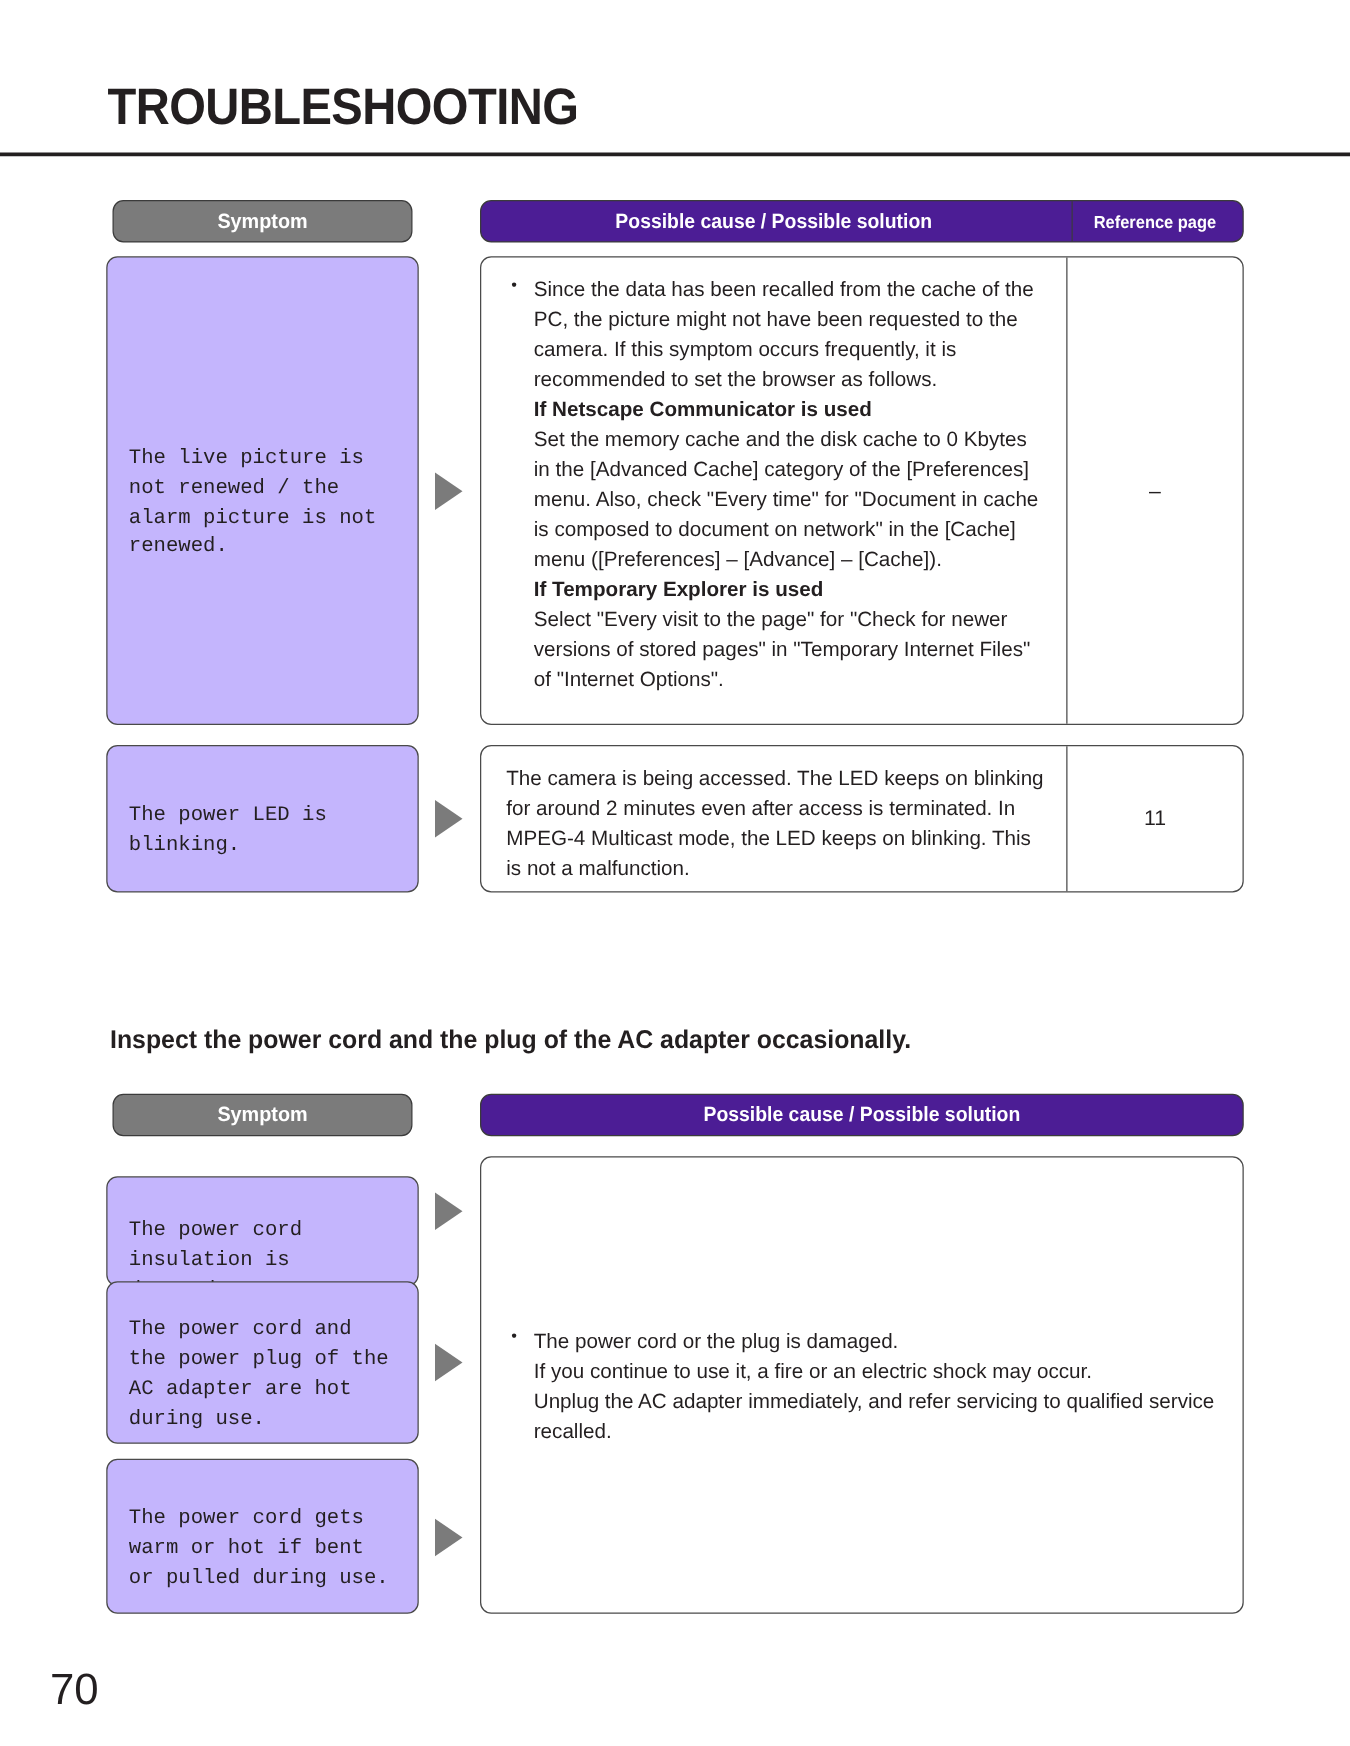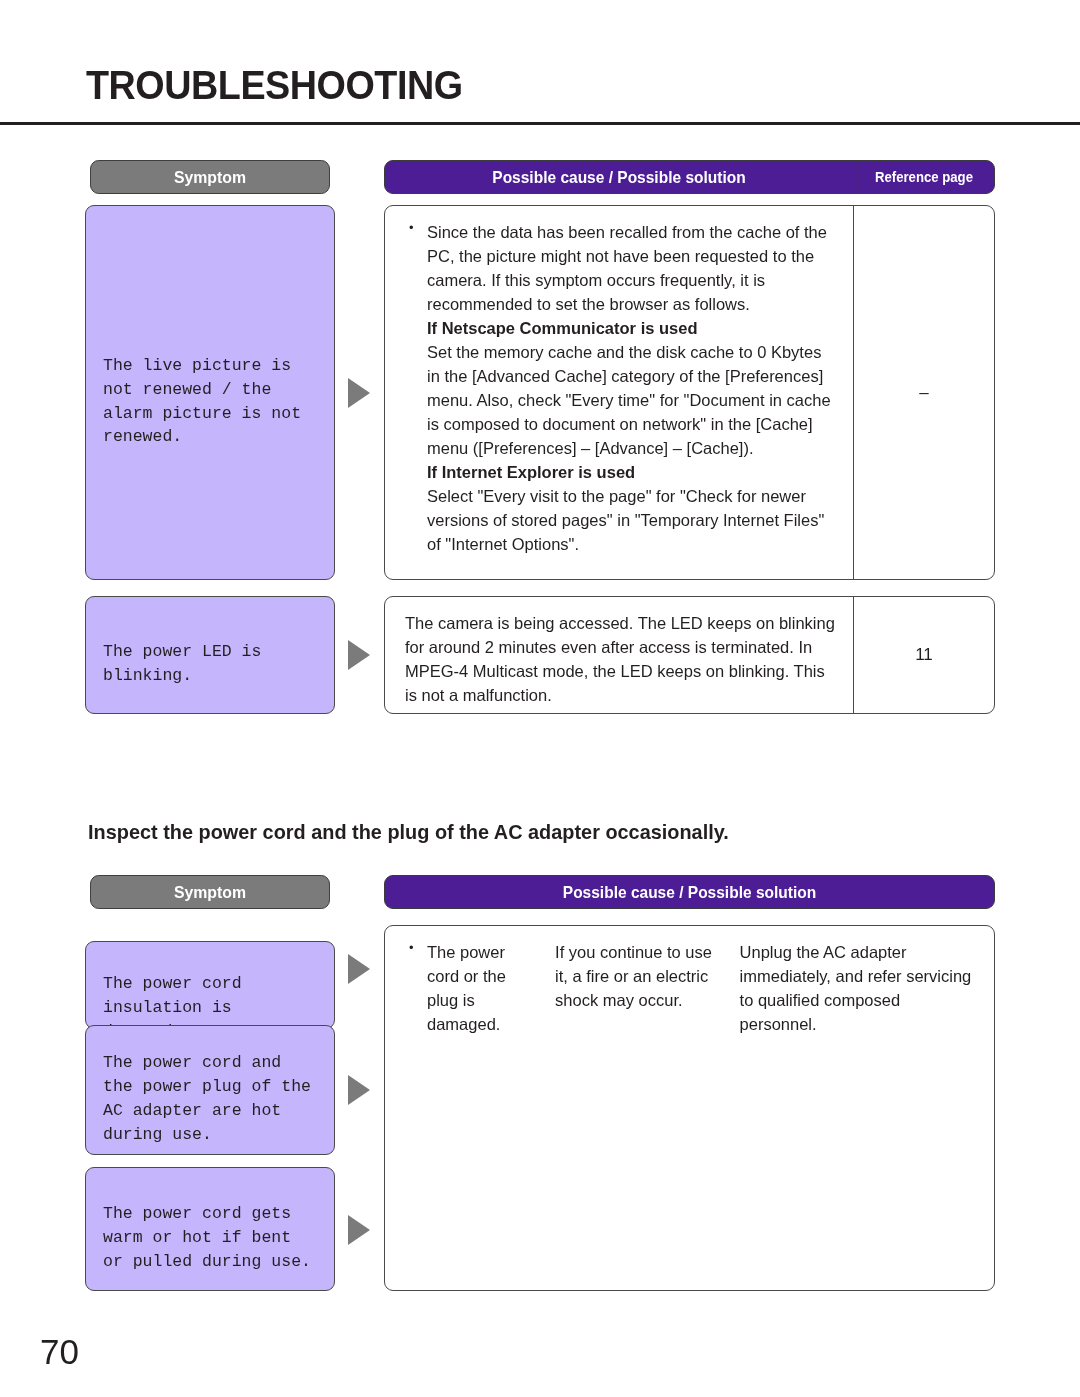--- a/index.html
+++ b/index.html
@@ -112,21 +112,21 @@
     align-items: stretch;
   }
   .content-body {
     flex: 1 1 auto;
     padding: 14px 18px 12px 20px;
     font-size: 16.5px;
     line-height: 1.455;
   }
   .content-body.v-center {
     display: flex;
-    flex-direction: row;
+    flex-direction: column;
     justify-content: center;
   }
   .ref-cell {
     flex: 0 0 140px;
     border-left: 1.5px solid #4a4a4a;
     display: flex;
     align-items: center;
     justify-content: center;
     font-size: 17px;
   }
@@ -200,21 +200,21 @@
   <span>The live picture is not renewed / the alarm picture is not renewed.</span>
 </div>
 
 <div class="arrow" style="left:348px; top:378px;"></div>
 
 <div class="content-box" style="left:384px; top:205px; width:611px; height:375px;">
   <div class="content-body">
     <div class="bullet-para">Since the data has been recalled from the cache of the PC, the picture might not have been requested to the camera. If this symptom occurs frequently, it is recommended to set the browser as follows.</div>
     <div class="sub-head">If Netscape Communicator is used</div>
     <div class="sub-body">Set the memory cache and the disk cache to 0 Kbytes in the [Advanced Cache] category of the [Preferences] menu. Also, check "Every time" for "Document in cache is composed to document on network" in the [Cache] menu ([Preferences] – [Advance] – [Cache]).</div>
-    <div class="sub-head">If Internet Explorer is used</div>
+    <div class="sub-head">If Temporary Explorer is used</div>
     <div class="sub-body">Select "Every visit to the page" for "Check for newer versions of stored pages" in "Temporary Internet Files" of "Internet Options".</div>
   </div>
   <div class="ref-cell">–</div>
 </div>
 
 <div class="symptom-box v-center" style="left:85px; top:596px; width:250px; height:118px;">
   <span>The power LED is blinking.</span>
 </div>
 
 <div class="arrow" style="left:348px; top:640px;"></div>
@@ -246,17 +246,17 @@
 
 <div class="symptom-box v-center" style="left:85px; top:1167px; width:250px; height:124px;">
   <span>The power cord gets warm or hot if bent or pulled during use.</span>
 </div>
 <div class="arrow" style="left:348px; top:1215px;"></div>
 
 <div class="content-box" style="left:384px; top:925px; width:611px; height:366px;">
   <div class="content-body v-center">
     <div class="bullet-para">The power cord or the plug is damaged.</div>
     <div class="sub-body">If you continue to use it, a fire or an electric shock may occur.</div>
-    <div class="sub-body">Unplug the AC adapter immediately, and refer servicing to qualified composed personnel.</div>
+    <div class="sub-body">Unplug the AC adapter immediately, and refer servicing to qualified service recalled.</div>
   </div>
 </div>
 
 <div id="page-number">70</div>
 
 </body></html>

